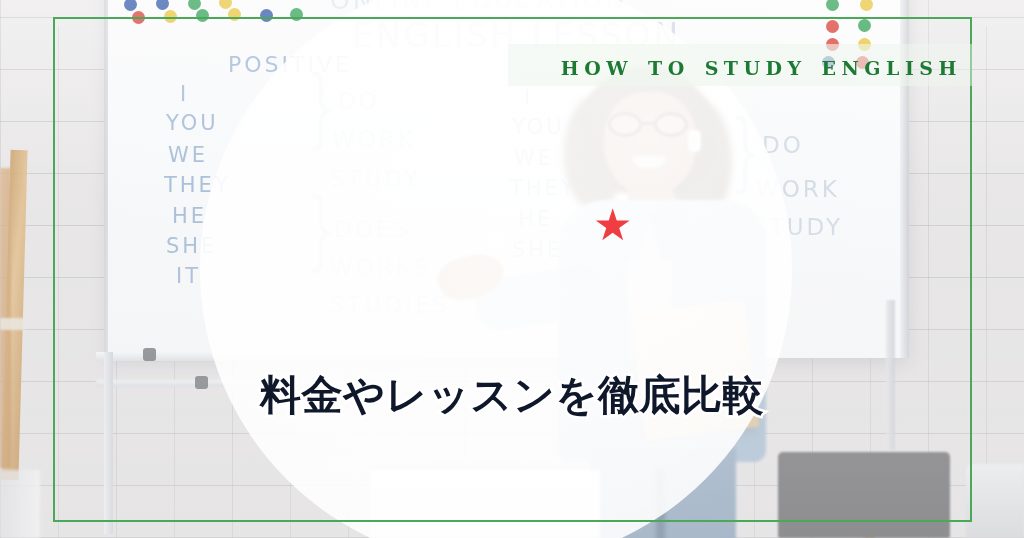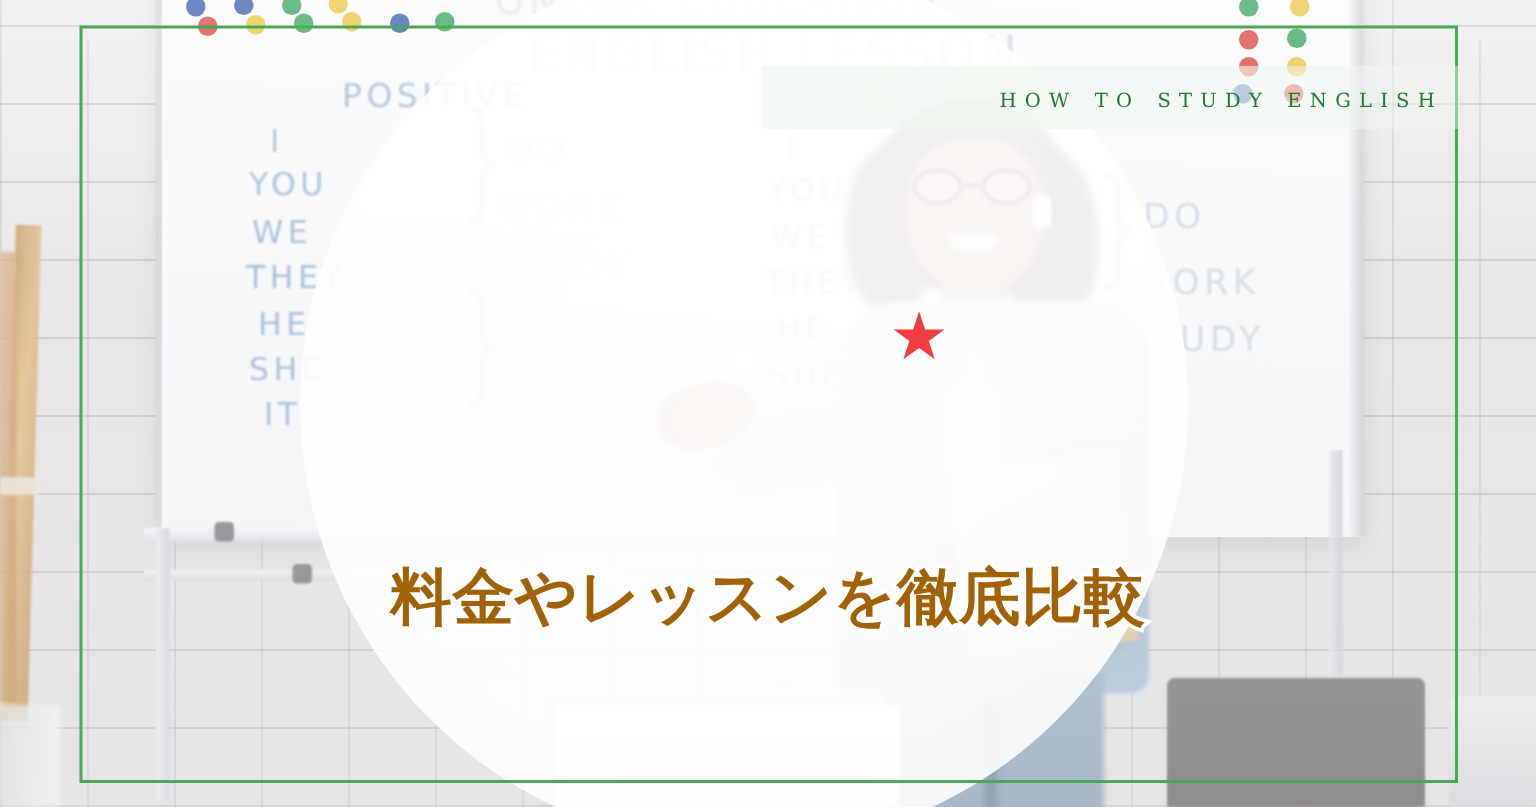--- a/index.html
+++ b/index.html
@@ -291,22 +291,22 @@
   .head-band{
     position:absolute; left:508px; top:44px; width:464px; height:42px;
     background:linear-gradient(90deg,rgba(238,246,238,0.55),rgba(240,247,240,0.75),rgba(238,246,238,0.45));
     pointer-events:none;
   }
   .head-text{
     position:absolute; left:508px; top:44px; width:464px; height:42px;
     display:flex; align-items:center; justify-content:flex-end;
     padding-right:10px;
     font-family:"DejaVu Serif", serif;
-    font-weight:normal;
-    font-size:19px;
+    font-weight:bold;
+    font-size:27px;
     color:#1d7a33;
     letter-spacing:5.5px;
     font-variant:small-caps;
     text-transform:lowercase;
     white-space:nowrap;
   }
 
   .title-main{
     position:absolute; left:0; top:137px; width:1024px;
     text-align:center;
@@ -340,25 +340,25 @@
     color:#111111;
     letter-spacing:1px;
     -webkit-text-stroke:7px #ffffff;
     paint-order:stroke fill;
     white-space:nowrap;
   }
 
   .title-tag{
     position:absolute; left:0; top:378px; width:1024px;
     text-align:center;
-    font-family:Liberation Sans, sans-serif;
+    font-family:Liberation Mono, monospace;
     font-weight:bold;
     font-size:41px;
     line-height:1;
-    color:#a16207;
+    color:#0f172a;
     letter-spacing:0.5px;
     -webkit-text-stroke:5px #ffffff;
     paint-order:stroke fill;
     white-space:nowrap;
   }
 </style>
 </head>
 <body>
 
 <div id="stage">

